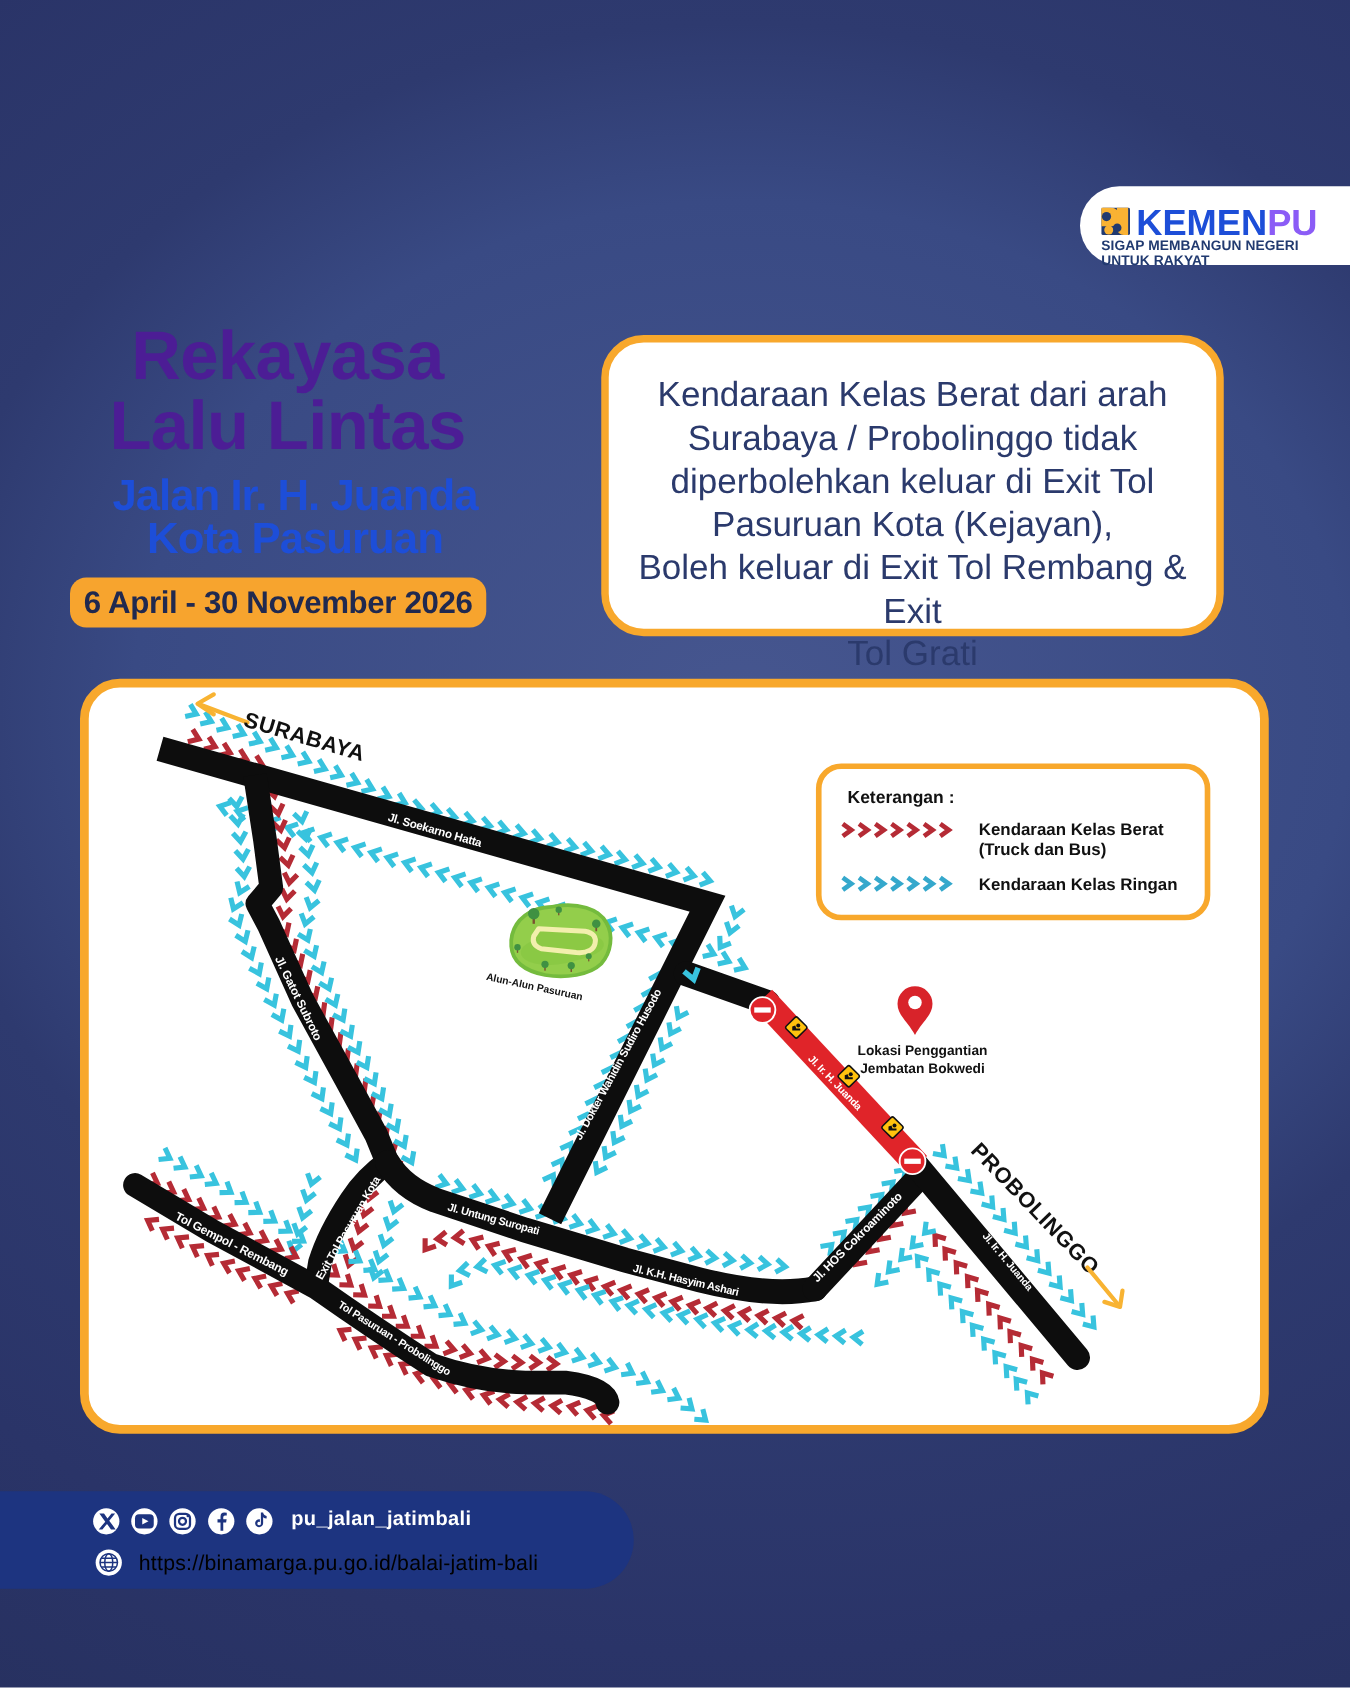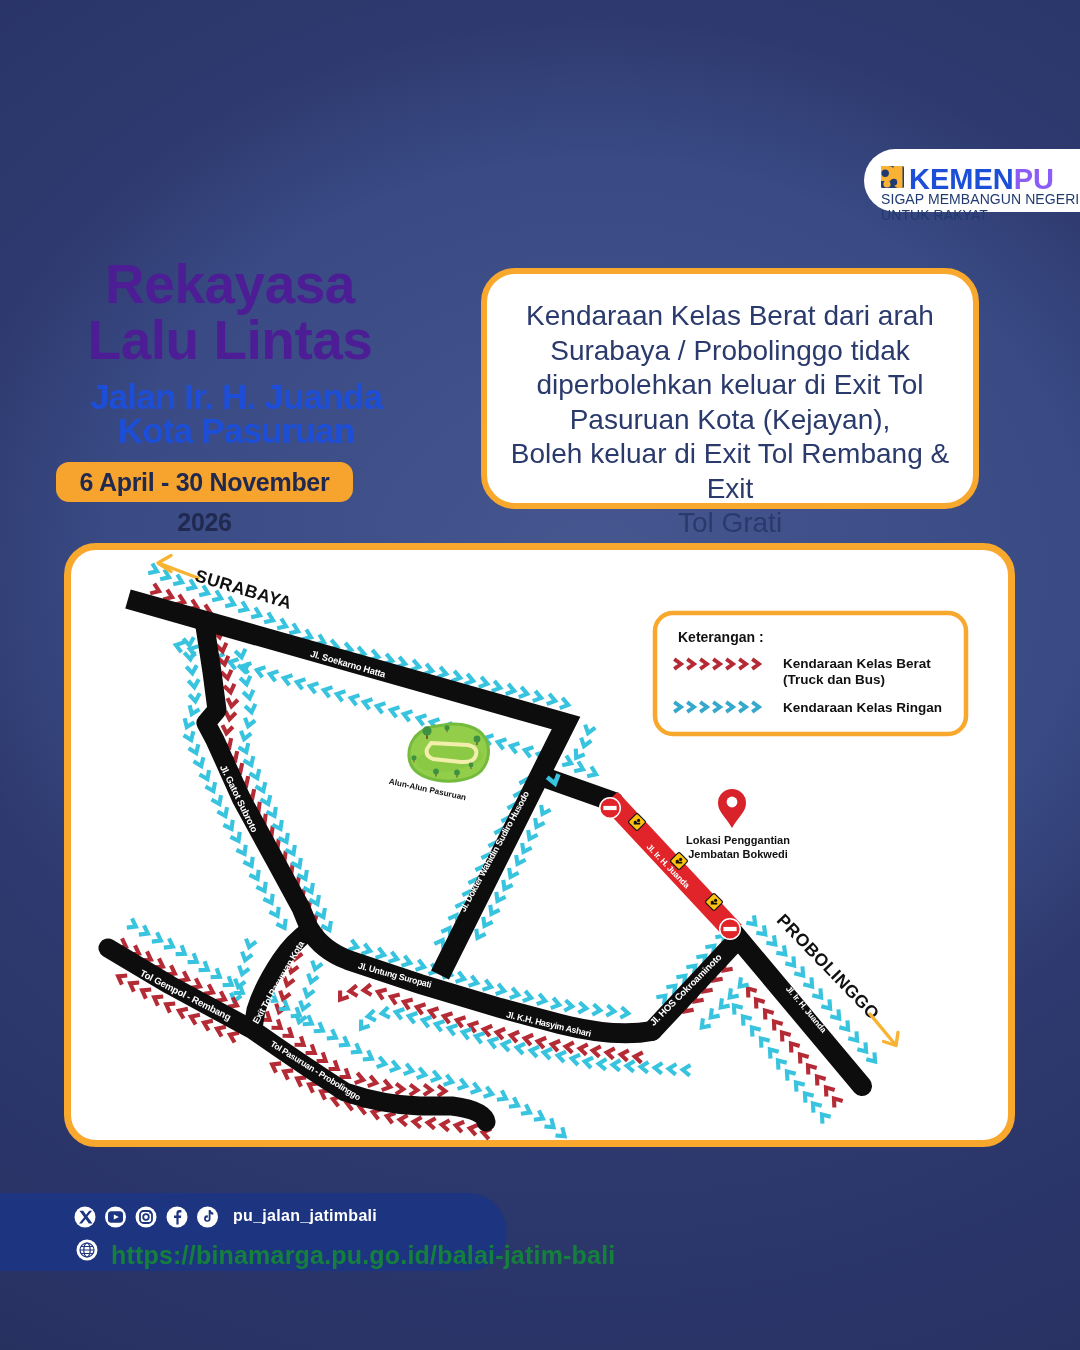--- a/index.html
+++ b/index.html
@@ -15,27 +15,27 @@
 <rect x="0" y="0" width="23" height="22" rx="1.5" fill="#213a70"></rect>
 <path d="M0,0 h7.5 a7.5,7.5 0 0 1 0,15 h-7.5 Z" fill="#f9b233"></path>
 <circle cx="4.2" cy="7.2" r="3.7" fill="#213a70"></circle>
 <circle cx="6" cy="18" r="3.6" fill="#f9b233"></circle>
 <path d="M12.5,0 h9 v22 h-3.5 a5.5,5.5 0 0 1 -5.5,-5.5 Z" fill="#f9b233"></path>
 <circle cx="12.8" cy="16.2" r="3.4" fill="#213a70"></circle>
 </svg>
 
 <div class="abs" style="left:909px;top:163px;font-weight:bold;font-size:29px;"><span style="color:#1d4ed8">KEMEN</span><span style="color:#8b5cf6">PU</span></div>
 
-<div class="abs" style="left:881px;top:191px;font-weight:normal;font-size:14px;color:#213a70;letter-spacing:0.08px;">SIGAP MEMBANGUN NEGERI UNTUK RAKYAT</div>
+<div class="abs" style="left:881px;top:191px;font-weight:bold;font-size:11px;color:#213a70;letter-spacing:0.08px;">SIGAP MEMBANGUN NEGERI UNTUK RAKYAT</div>
 
 <div class="abs" style="left:0px;top:256px;width:460px;text-align:center;font-weight:bold;font-size:55px;line-height:56px;color:#4c1d95;letter-spacing:-0.5px;">Rekayasa<br>Lalu Lintas</div>
 
 <div class="abs" style="left:0px;top:380px;width:472px;text-align:center;font-weight:bold;font-size:35px;line-height:33.5px;color:#1d4ed8;letter-spacing:-0.8px;">Jalan Ir. H. Juanda<br>Kota Pasuruan</div>
 
-<div class="abs" style="left:56px;top:462px;width:297px;height:40px;background:#f7a42e;border-radius:13px;color:#20294f;font-weight:bold;font-size:25px;text-align:center;line-height:40px;letter-spacing:-0.3px;">6 April - 30 November 2026</div>
+<div class="abs" style="left:56px;top:462px;width:333px;height:40px;background:#f7a42e;border-radius:13px;color:#20294f;font-weight:bold;font-size:25px;text-align:center;line-height:40px;letter-spacing:-0.3px;">6 April - 30 November 2026</div>
 
 <div class="abs" style="left:481px;top:268px;width:498px;height:241px;background:#fff;border:6px solid #f8a82c;border-radius:34px;box-sizing:border-box;"></div>
 
 <div class="abs" style="left:491px;top:299px;width:478px;text-align:center;font-size:28px;line-height:34.5px;color:#2b3a6c;font-weight:500;">Kendaraan Kelas Berat dari arah<br>Surabaya / Probolinggo tidak<br>diperbolehkan keluar di Exit Tol<br>Pasuruan Kota (Kejayan),<br>Boleh keluar di Exit Tol Rembang &amp; Exit<br>Tol Grati</div>
 
 <div class="abs" style="left:64px;top:543px;width:951px;height:604px;background:#fff;border:7px solid #f8a82c;border-radius:32px;box-sizing:border-box;"></div>
 
 <svg style="position:absolute;left:64px;top:543px" width="951" height="604" viewBox="64 543 951 604">
 <defs>
 <path id="c" d="M-4.1,-5.3 L3.3,0 L-4.1,5.3" fill="none" stroke-width="4.1"></path>
@@ -690,13 +690,13 @@
 
 <svg class="abs" style="left:76px;top:1239px" width="22" height="22" viewBox="0 0 22 22">
 <circle cx="11" cy="11" r="10.5" fill="#fff"></circle>
 <g fill="none" stroke="#1d3480" stroke-width="1.2">
 <circle cx="11" cy="11" r="7"></circle>
 <ellipse cx="11" cy="11" rx="3.2" ry="7"></ellipse>
 <path d="M4,11 h14 M5,7.5 h12 M5,14.5 h12"></path>
 </g>
 </svg>
 
-<div class="abs" style="left:111px;top:1241px;font-size:25px;font-weight:bold;color:#15803d;letter-spacing:0.2px;">https://binamarga.pu.go.id/balai-jatim-bali</div>
+<div class="abs" style="left:111px;top:1241px;font-size:17px;font-weight:normal;color:#000000;letter-spacing:0.2px;">https://binamarga.pu.go.id/balai-jatim-bali</div>
 
 </body></html>

